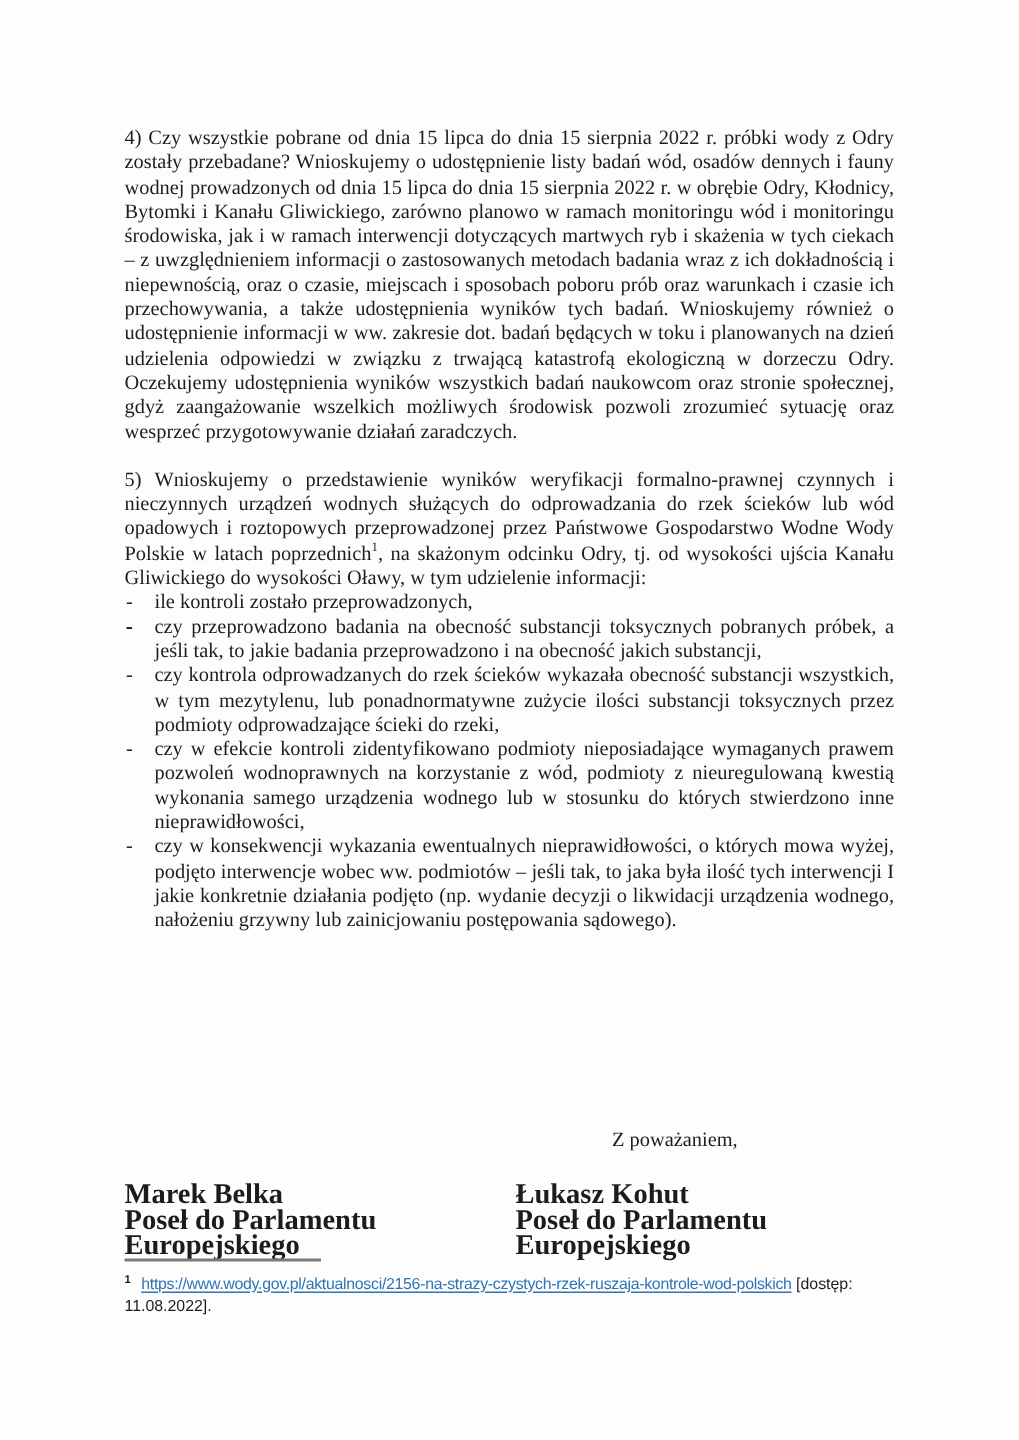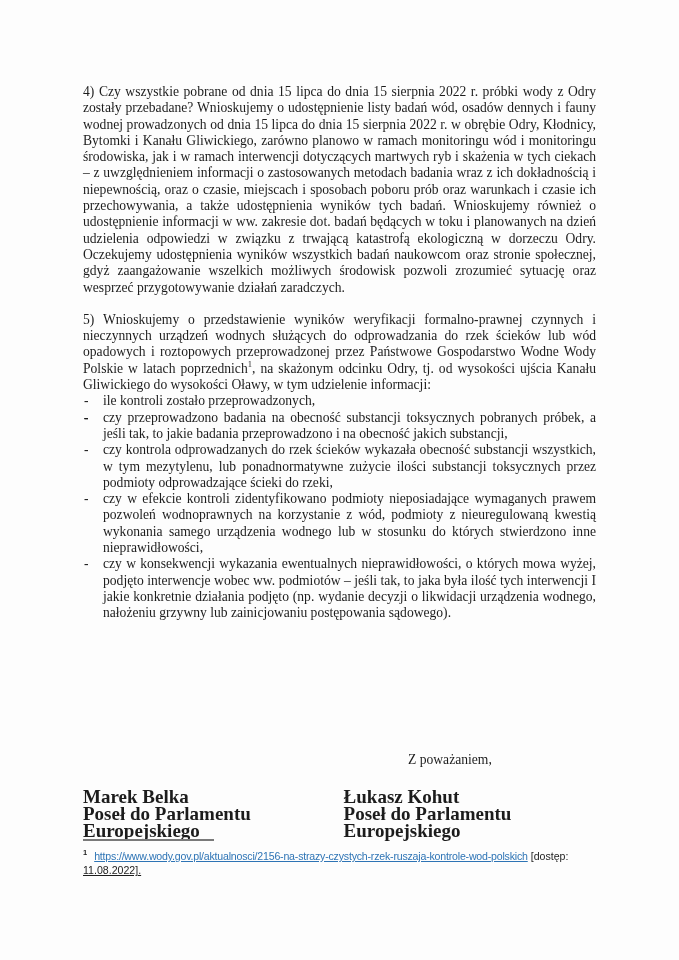--- a/index.html
+++ b/index.html
@@ -86,21 +86,21 @@
     font-weight: bold;
     margin-right: 7px;
   }
   .fn-link {
     color: #2E74B5;
     text-decoration: underline;
     white-space: nowrap;
     letter-spacing: -0.2px;
     cursor: pointer;
   }
-  .fn-date { display: block; text-decoration: underline; }
+  .fn-date { display: block; }
 </style>
 </head>
 <body>
 
 <div class="page">
 
   <div class="flow">
 
 
     <p class="body-par">4) Czy wszystkie pobrane od dnia 15 lipca do dnia 15 sierpnia 2022 r. próbki wody z Odry zostały przebadane? Wnioskujemy o udostępnienie listy badań wód, osadów dennych i fauny wodnej prowadzonych od dnia 15 lipca do dnia 15 sierpnia 2022 r. w obrębie Odry, Kłodnicy, Bytomki i Kanału Gliwickiego, zarówno planowo w ramach monitoringu wód i monitoringu środowiska, jak i w ramach interwencji dotyczących martwych ryb i skażenia w tych ciekach – z uwzględnieniem informacji o zastosowanych metodach badania wraz z ich dokładnością i niepewnością, oraz o czasie, miejscach i sposobach poboru prób oraz warunkach i czasie ich przechowywania, a także udostępnienia wyników tych badań. Wnioskujemy również o udostępnienie informacji w ww. zakresie dot. badań będących w toku i planowanych na dzień udzielenia odpowiedzi w związku z trwającą katastrofą ekologiczną w dorzeczu Odry. Oczekujemy udostępnienia wyników wszystkich badań naukowcom oraz stronie społecznej, gdyż zaangażowanie wszelkich możliwych środowisk pozwoli zrozumieć sytuację oraz wesprzeć przygotowywanie działań zaradczych.</p>

